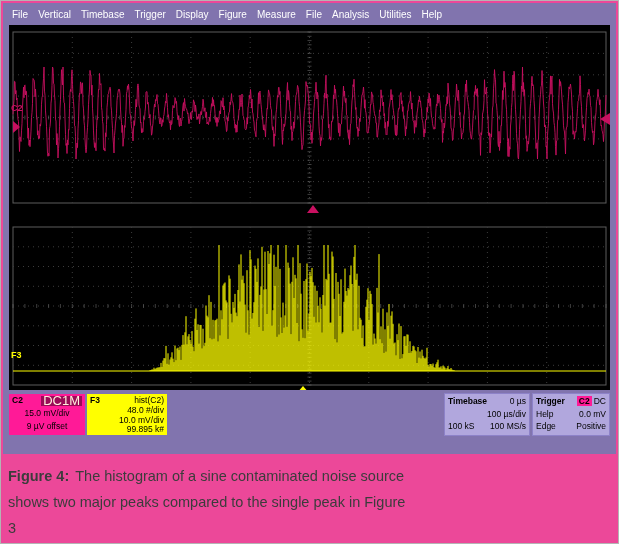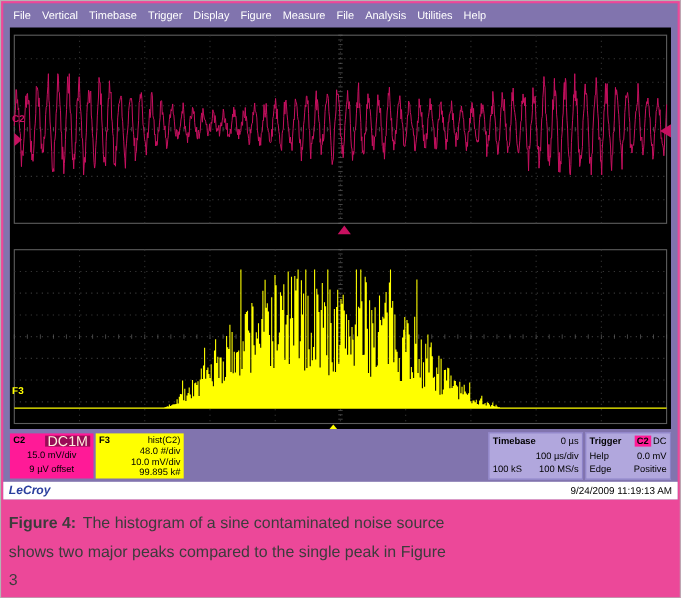--- a/index.html
+++ b/index.html
@@ -322,22 +322,18 @@
       <div class="trow">
         <span>Help</span>
         <span>0.0 mV</span>
       </div>
       <div class="trow">
         <span>Edge</span>
         <span>Positive</span>
       </div>
     </div>
 
-    <div class="bottom-strip">
-      <span class="logo">LeCroy</span>
-      <span class="datetime">9/24/2009 11:19:13 AM</span>
-    </div>
   </div>
 
   <div class="caption">
     <span class="cap-label">Figure 4:</span><span>The histogram of a sine contaminated noise source shows two major peaks compared to the single peak in Figure 3</span>
   </div>
 </div>
 
 </body></html>

